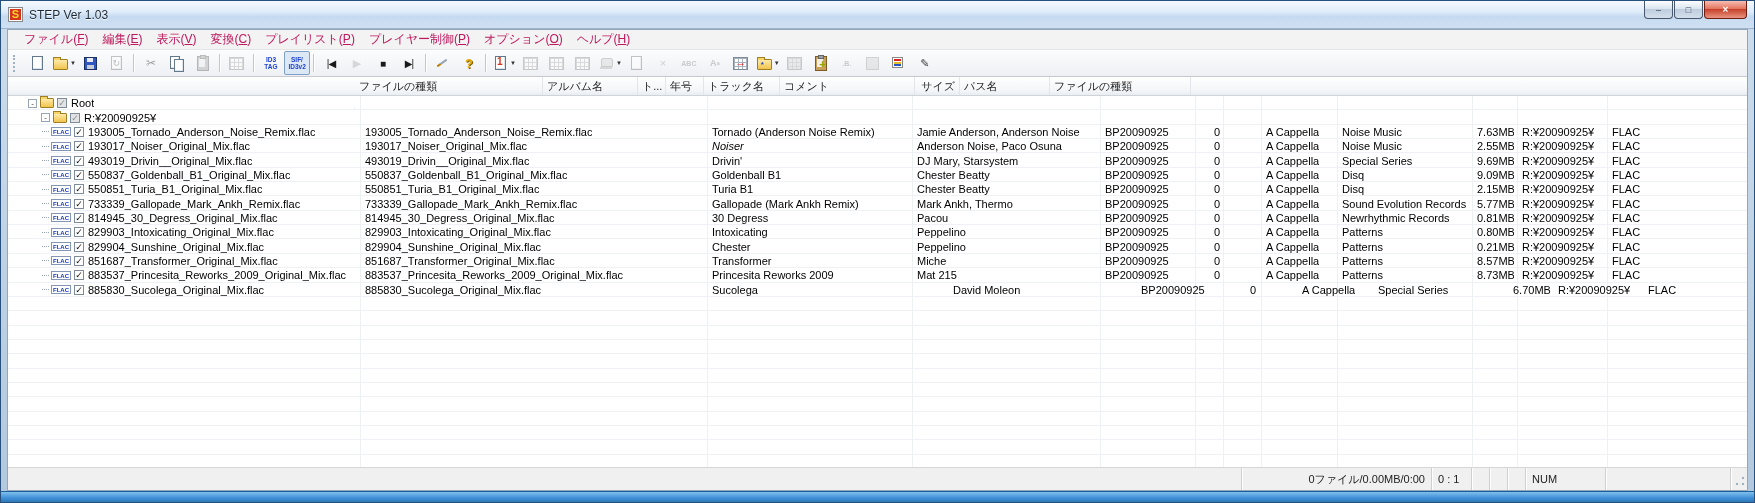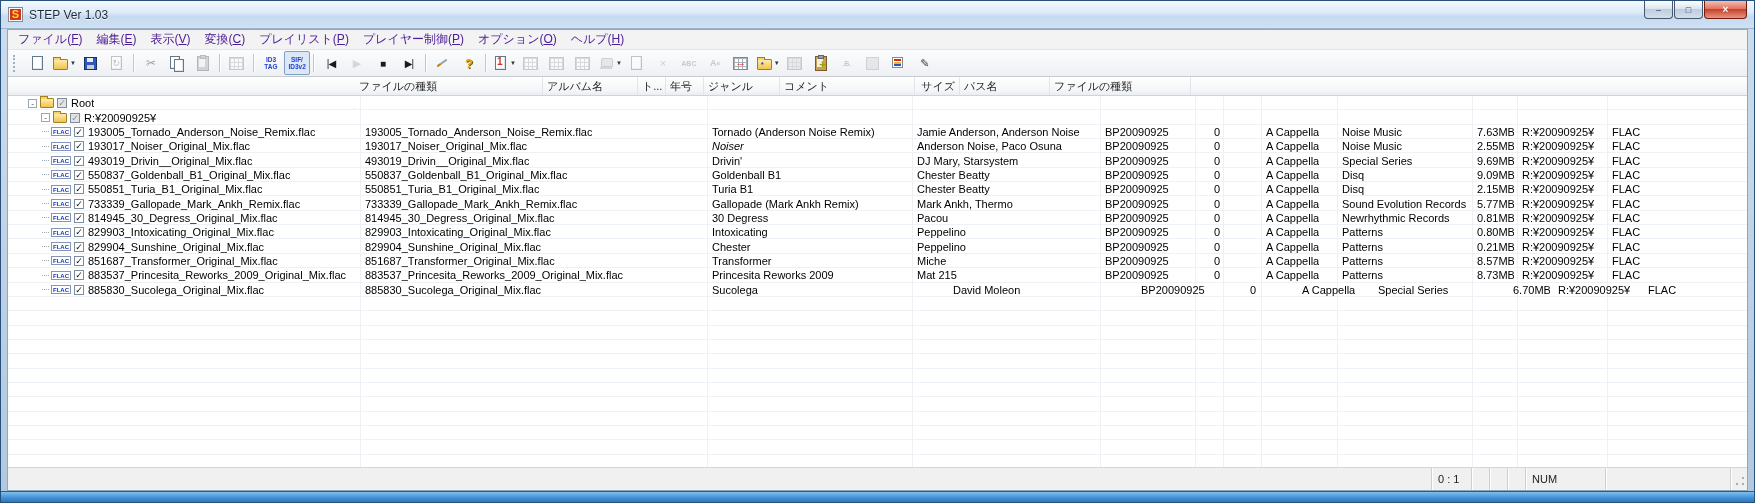--- a/index.html
+++ b/index.html
@@ -11,21 +11,21 @@
   #app-icon::before{content:"";position:absolute;inset:1px;background:#d23built}
   #app-icon::before{content:"";position:absolute;inset:1px;background:#d2341e}
   #app-icon span{position:absolute;left:0;top:-1px;width:100%;text-align:center;font-size:11px;font-weight:bold;color:#ffd428;line-height:15px}
   #title-text{margin-left:6px;font-size:12px;color:#1d2935;text-shadow:0 1px 0 rgba(255,255,255,.8)}
   #win-controls{margin-left:auto;display:flex;align-self:flex-start;padding-right:7px}
   .winbtn{width:29px;height:18px;box-sizing:border-box;border:1px solid #47586e;border-top:none;border-radius:0 0 4px 4px;background:linear-gradient(#fdfeff,#dbe5f0 45%,#bfcddd 50%,#d3dfec);display:flex;align-items:center;justify-content:center;font-size:9px;color:#33435a;margin-left:1px}
   .winbtn.close{width:43px;background:linear-gradient(#f6beb2,#e2755f 45%,#c6422d 50%,#ea9581);color:#fff;font-size:10px;font-weight:bold;border-color:#6e1d10}
   
   #client{flex:1;min-height:0;margin:0 6px;border:1px solid #93a7bb;display:flex;flex-direction:column;background:#f1f1f1}
   
-  #menubar{height:19px;flex:none;background:#f3f3f3;display:flex;align-items:center;font-size:12px;color:#4c1d95;padding-left:3px;border-bottom:1px solid #e4e4e4}
+  #menubar{height:19px;flex:none;background:#f3f3f3;display:flex;align-items:center;font-size:12px;color:#be185d;padding-left:9px;border-bottom:1px solid #e4e4e4}
   .menu-item{padding:1px 7px 2px;white-space:nowrap}
   
   #toolbar{height:26px;flex:none;background:linear-gradient(#fcfdfe,#eef0f3);border-bottom:1px solid #c6cad0;display:flex;align-items:center;padding-left:2px}
   .grip{width:4px;height:17px;border-left:2px dotted #9fb2c4;margin:0 5px 0 3px;flex:none}
   #toolbar-items{display:flex;align-items:center}
   .tb-btn{height:22px;min-width:22px;display:flex;align-items:center;justify-content:center;border:1px solid transparent;border-radius:2px;padding:0 1px;flex:none}
   .tb-btn.pressed{background:#dce8f5;border-color:#7da0c4}
   .tb-btn.disabled .ic{filter:grayscale(1) opacity(.42)}
   .caret{font-size:6px;color:#333;margin-left:1px}
   .tb-sep{width:1px;height:18px;background:#c2c7ce;border-right:1px solid #fff;margin:0 3px;flex:none}
@@ -302,21 +302,21 @@
         </div>
     </div>
 
     <div id="list">
       <div id="list-header">
           <div class="hcell" style="width: 347px; margin-top: 31px;"><span>ファイル名</span></div>
           <div class="hcell" style="width: 188px;"><span>ファイルの種類</span></div>
           <div class="hcell" style="width: 95px;"><span>アルバム名</span></div>
           <div class="hcell r" style="width: 28px;"><span>ト...</span></div>
           <div class="hcell" style="width: 38px;"><span>年号</span></div>
-          <div class="hcell" style="width: 76px;"><span>ジャンル</span></div>
+          <div class="hcell" style="width: 76px;"><span>トラック名</span></div>
           <div class="hcell" style="width: 135px;"><span>コメント</span></div>
           <div class="hcell r" style="width: 45px;"><span>サイズ</span></div>
           <div class="hcell" style="width: 90px;"><span>パス名</span></div>
           <div class="hcell" style="width: 141px;"><span>ファイルの種類</span></div>
         </div>
       <div id="list-body">
           <div class="vline" style="left: 352px;"></div>
           <div class="vline" style="left: 699px;"></div>
           <div class="vline" style="left: 904px;"></div>
           <div class="vline" style="left: 1092px;"></div>
@@ -835,20 +835,23 @@
               <span class="tlabel">FLAC</span>
             </div>
           </div>
         </div>
     </div>
 
     <div id="statusbar">
         <div class="pane flex">
           <span></span>
         </div>
+        <div class="pane r" style="width: 190px;">
+          <span>0ファイル/0.00MB/0:00</span>
+        </div>
         <div class="pane" style="width: 40px;">
           <span>0 : 1</span>
         </div>
         <div class="pane" style="width: 18px;">
           <span></span>
         </div>
         <div class="pane" style="width: 18px;">
           <span></span>
         </div>
         <div class="pane" style="width: 18px;">

